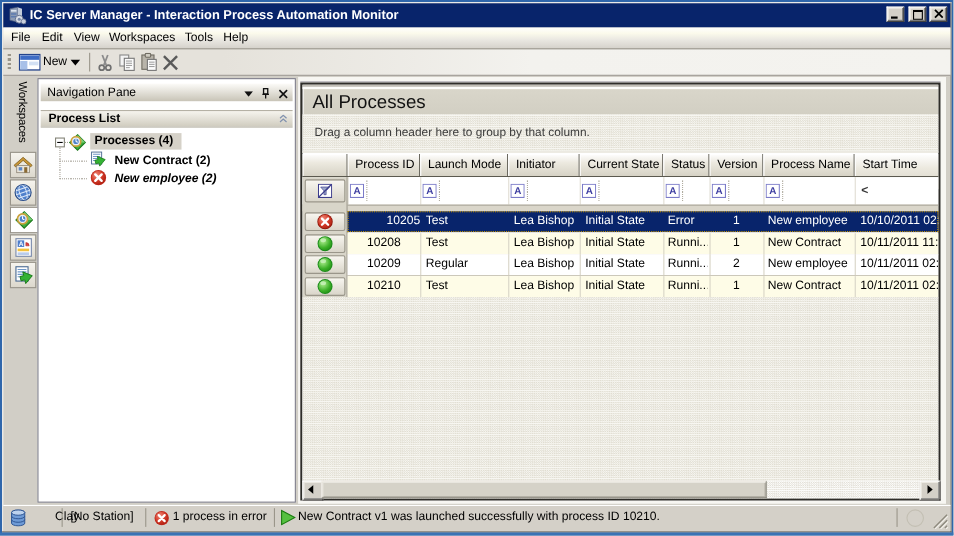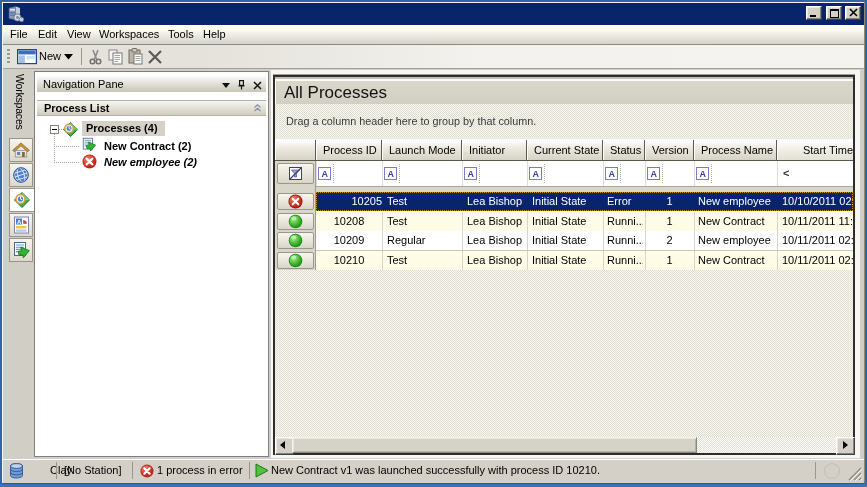--- a/index.html
+++ b/index.html
@@ -35,20 +35,21 @@
   <svg class="abs" style="left:6px;top:5px;" width="18" height="18" viewBox="0 0 18 18">
     <path d="M3 3 L10 1.5 L10 15 L3 13.5 Z" fill="#8d9cb5" stroke="#4a5878" stroke-width="0.6"></path>
     <path d="M10 1.5 L14 3 L14 13.5 L10 15 Z" fill="#c2cbd9"></path>
     <rect x="4" y="4" width="5" height="1.6" fill="#dde4ee"></rect>
     <rect x="4" y="7" width="5" height="1.4" fill="#5d7bb0"></rect>
     <rect x="4" y="9.5" width="5" height="1.4" fill="#5d7bb0"></rect>
     <circle cx="11.5" cy="12.5" r="3.6" fill="#d8dde6" stroke="#5a6888" stroke-width="0.8"></circle>
     <circle cx="11.5" cy="12.5" r="1.4" fill="#7888a8"></circle>
     <circle cx="15.5" cy="14.5" r="2.3" fill="#c8cfdc" stroke="#5a6888" stroke-width="0.7"></circle>
   </svg>
+  <div class="abs" style="left:27px;top:3px;height:22px;line-height:22px;color:#fff;font-size:11.7px;font-weight:bold;">IC Server Manager - Interaction Process Automation Monitor</div>
   
   <div class="abs bevelbtn" style="left:806px;top:6px;width:16px;height:14px;box-sizing:border-box;"></div>
   <div class="abs" style="left:810px;top:15px;width:6px;height:2px;background:#000;"></div>
   <div class="abs bevelbtn" style="left:826px;top:6px;width:16px;height:14px;box-sizing:border-box;"></div>
   <div class="abs" style="left:830px;top:9px;width:7px;height:6px;border:1px solid #000;border-top-width:2px;"></div>
   <div class="abs bevelbtn" style="left:845px;top:6px;width:16px;height:14px;box-sizing:border-box;"></div>
   <svg class="abs" style="left:849px;top:8px;" width="9" height="9" viewBox="0 0 9 9">
     <path d="M1 1 L8 8 M8 1 L1 8" stroke="#000" stroke-width="1.6"></path>
   </svg>
 
@@ -226,21 +227,21 @@
 
   
   <div class="abs hdrcell" style="left:275px;top:140px;width:41px;height:20px;"></div>
   <div class="abs hdrcell" style="left:316px;top:140px;width:66px;height:20px;">Process ID</div>
   <div class="abs hdrcell" style="left:382px;top:140px;width:80px;height:20px;">Launch Mode</div>
   <div class="abs hdrcell" style="left:462px;top:140px;width:65px;height:20px;">Initiator</div>
   <div class="abs hdrcell" style="left:527px;top:140px;width:76px;height:20px;">Current State</div>
   <div class="abs hdrcell" style="left:603px;top:140px;width:42px;height:20px;">Status</div>
   <div class="abs hdrcell" style="left:645px;top:140px;width:49px;height:20px;">Version</div>
   <div class="abs hdrcell" style="left:694px;top:140px;width:83px;height:20px;">Process Name</div>
-  <div class="abs hdrcell" style="left:777px;top:140px;width:76px;height:32px;border-right:none;text-align:right;">Start Time</div>
+  <div class="abs hdrcell" style="left:777px;top:140px;width:76px;height:32px;border-right:none;">Start Time</div>
   <div class="abs" style="left:275px;top:160px;width:578px;height:1px;background:#5b594f;"></div>
 
   
   <div class="abs" style="left:275px;top:161px;width:578px;height:25px;background:#fff;"></div>
   <div class="abs" style="left:277px;top:163px;width:37px;height:21px;background:linear-gradient(#f8f6f0,#d9d5c9);border:1px solid #9a968a;border-radius:2px;box-sizing:border-box;"></div>
   <svg class="abs" style="left:289px;top:167px;" width="13" height="13" viewBox="0 0 13 13">
     <rect x="0.5" y="0.5" width="12" height="12" fill="#fff" stroke="#3c3c8c"></rect>
     <path d="M2.5 3 H10.5 L7.5 6.5 V10 L5.5 10 V6.5 Z" fill="#9aa6c8" stroke="#3c3c8c" stroke-width="0.6"></path>
     <path d="M1 12 L12 1" stroke="#3c3c8c" stroke-width="1.2"></path>
   </svg>

